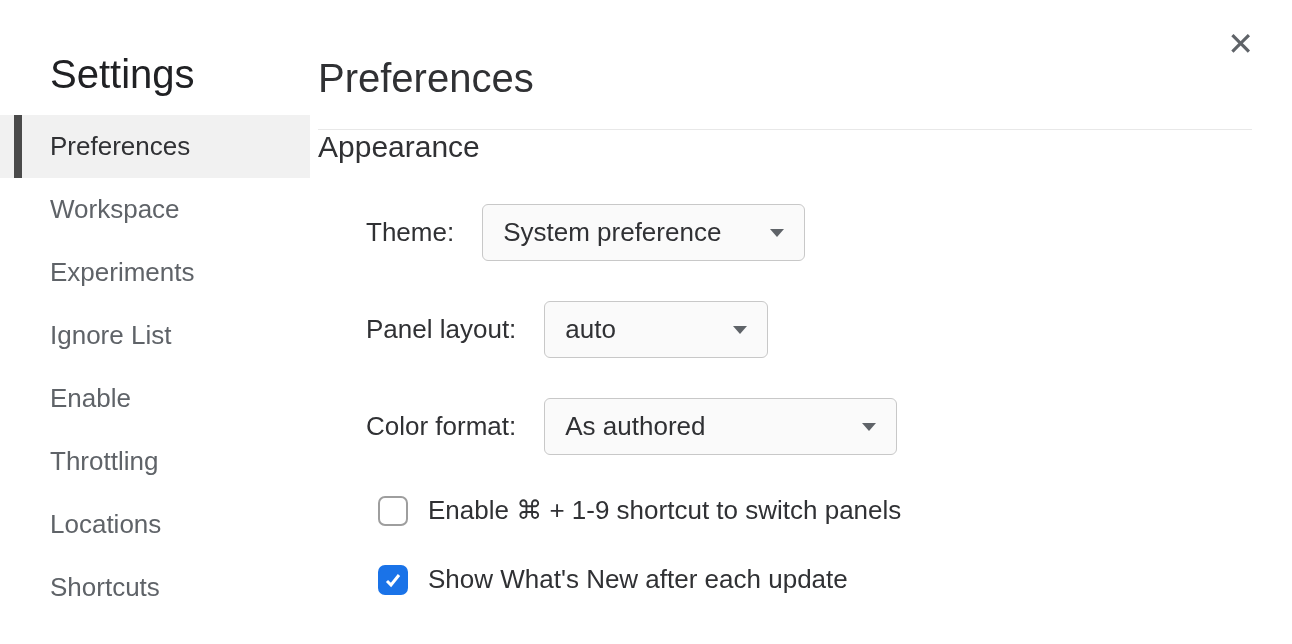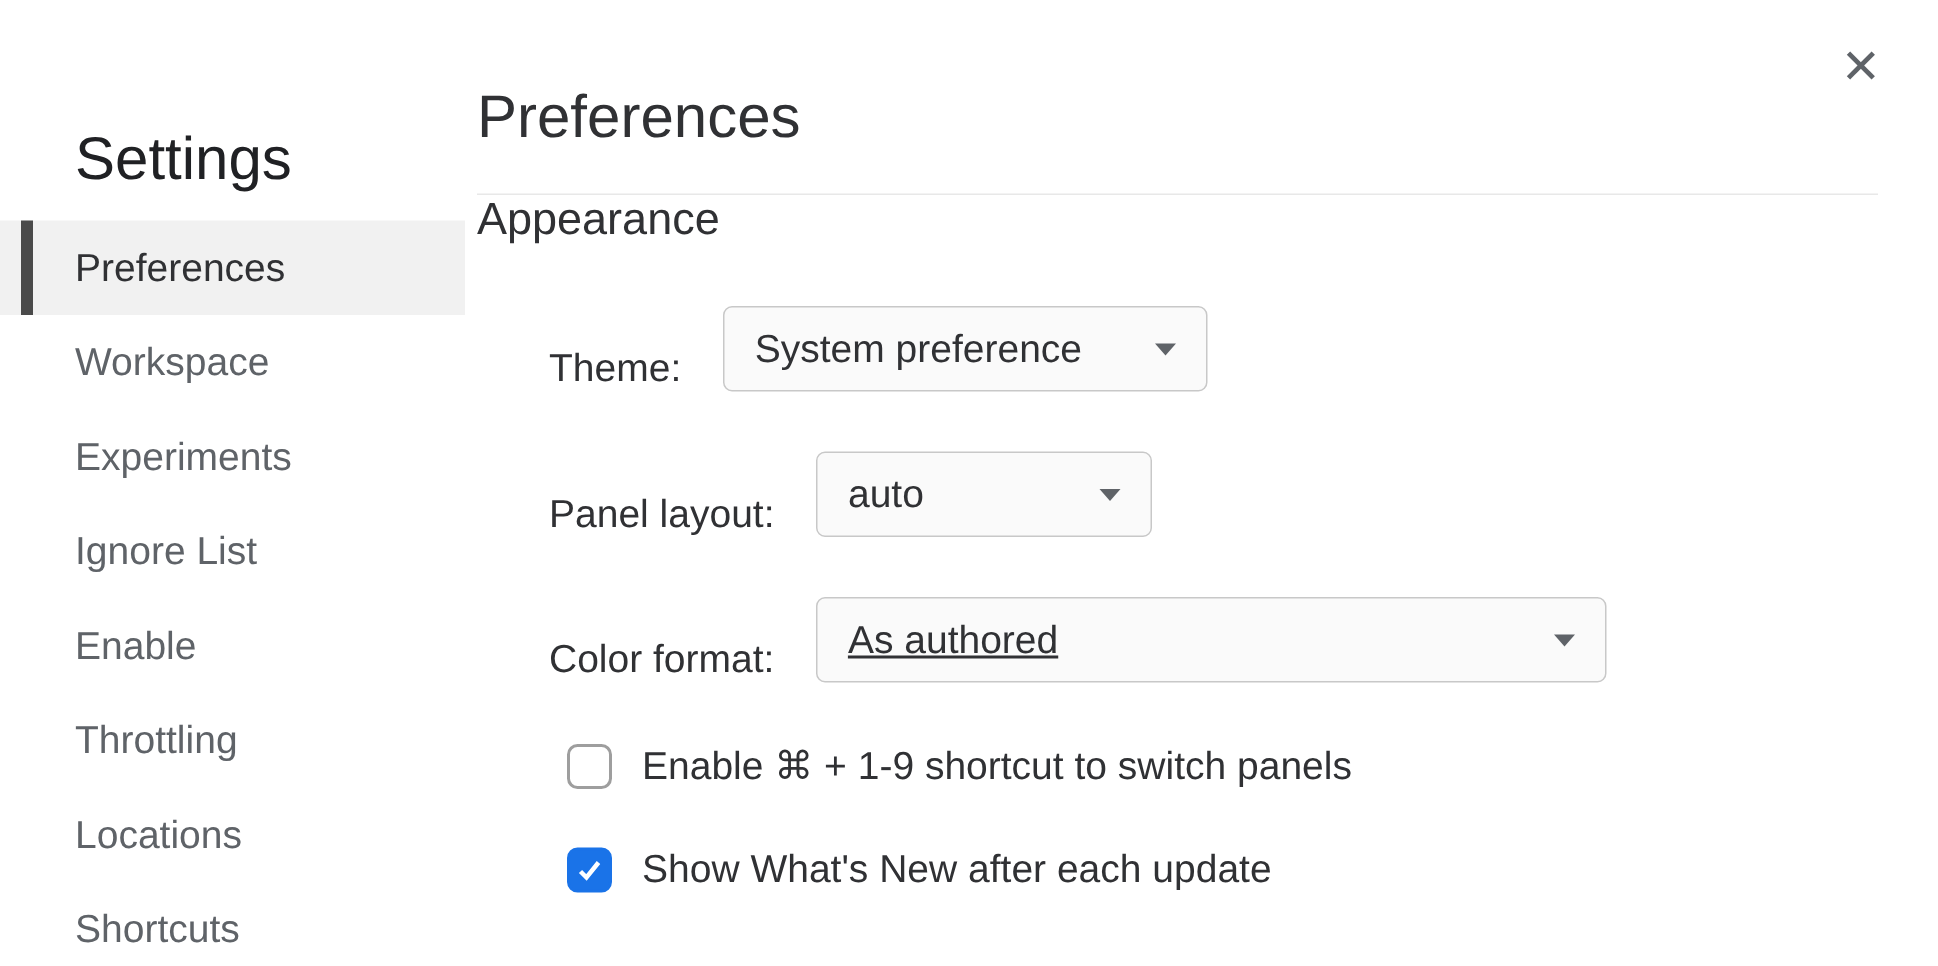--- a/index.html
+++ b/index.html
@@ -31,21 +31,21 @@
       cursor: pointer;
       line-height: 1;
       font-weight: 300;
     }
     .container {
       display: flex;
       height: 100%;
     }
     .sidebar {
       width: 310px;
-      padding-top: 84px;
+      padding-top: 52px;
       flex-shrink: 0;
     }
     .sidebar-title {
       font-size: 40px;
       font-weight: 400;
       color: #202124;
       padding-left: 50px;
       padding-bottom: 18px;
     }
     .sidebar-item {
@@ -83,21 +83,21 @@
       margin-right: 0;
     }
     .section-title {
       font-size: 30px;
       font-weight: 400;
       color: #303134;
       margin-bottom: 40px;
     }
     .form-row {
       display: flex;
-      align-items: flex-end;
+      align-items: center;
       margin-bottom: 40px;
       padding-left: 48px;
     }
     .form-label {
       font-size: 26px;
       color: #303134;
       margin-right: 28px;
       white-space: nowrap;
     }
     .select {
@@ -107,21 +107,21 @@
       border: 1px solid #c8c8c8;
       border-radius: 6px;
       background: #fafafa;
       padding: 12px 20px;
       font-size: 26px;
       color: #303134;
       cursor: pointer;
     }
     .select-theme { width: 323px; }
     .select-panel { width: 224px; }
-    .select-color { width: 527px; text-decoration: underline; }
+    .select-color { width: 353px; }
     .caret {
       margin-left: 16px;
       width: 0;
       height: 0;
       border-left: 7px solid transparent;
       border-right: 7px solid transparent;
       border-top: 8px solid #5f6368;
     }
     .checkbox-row {
       display: flex;

